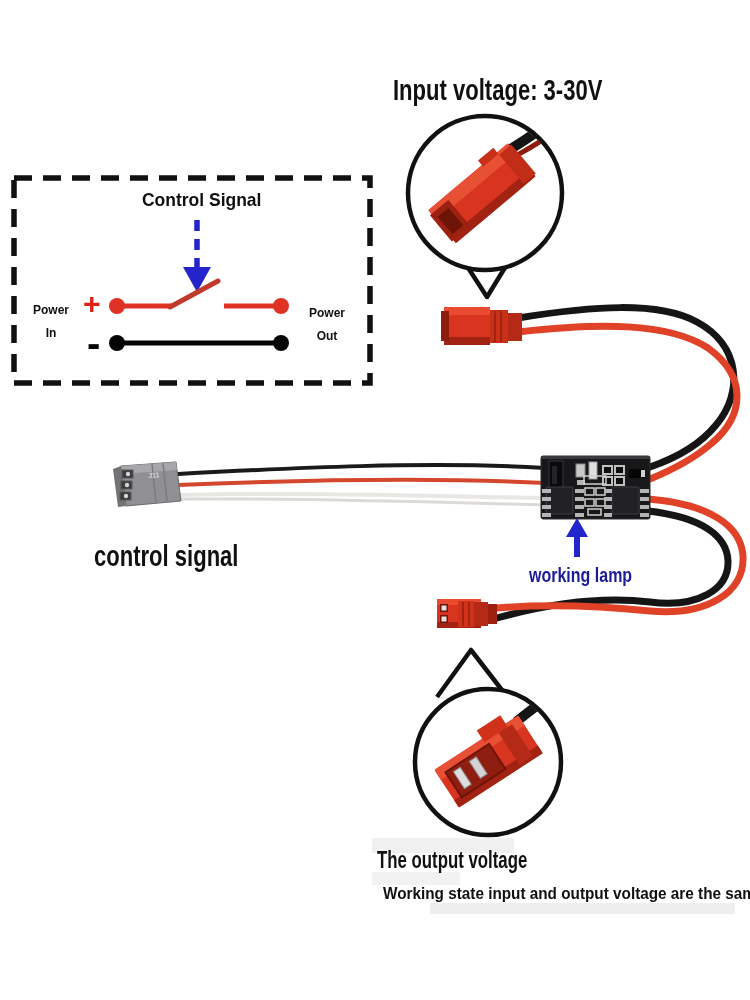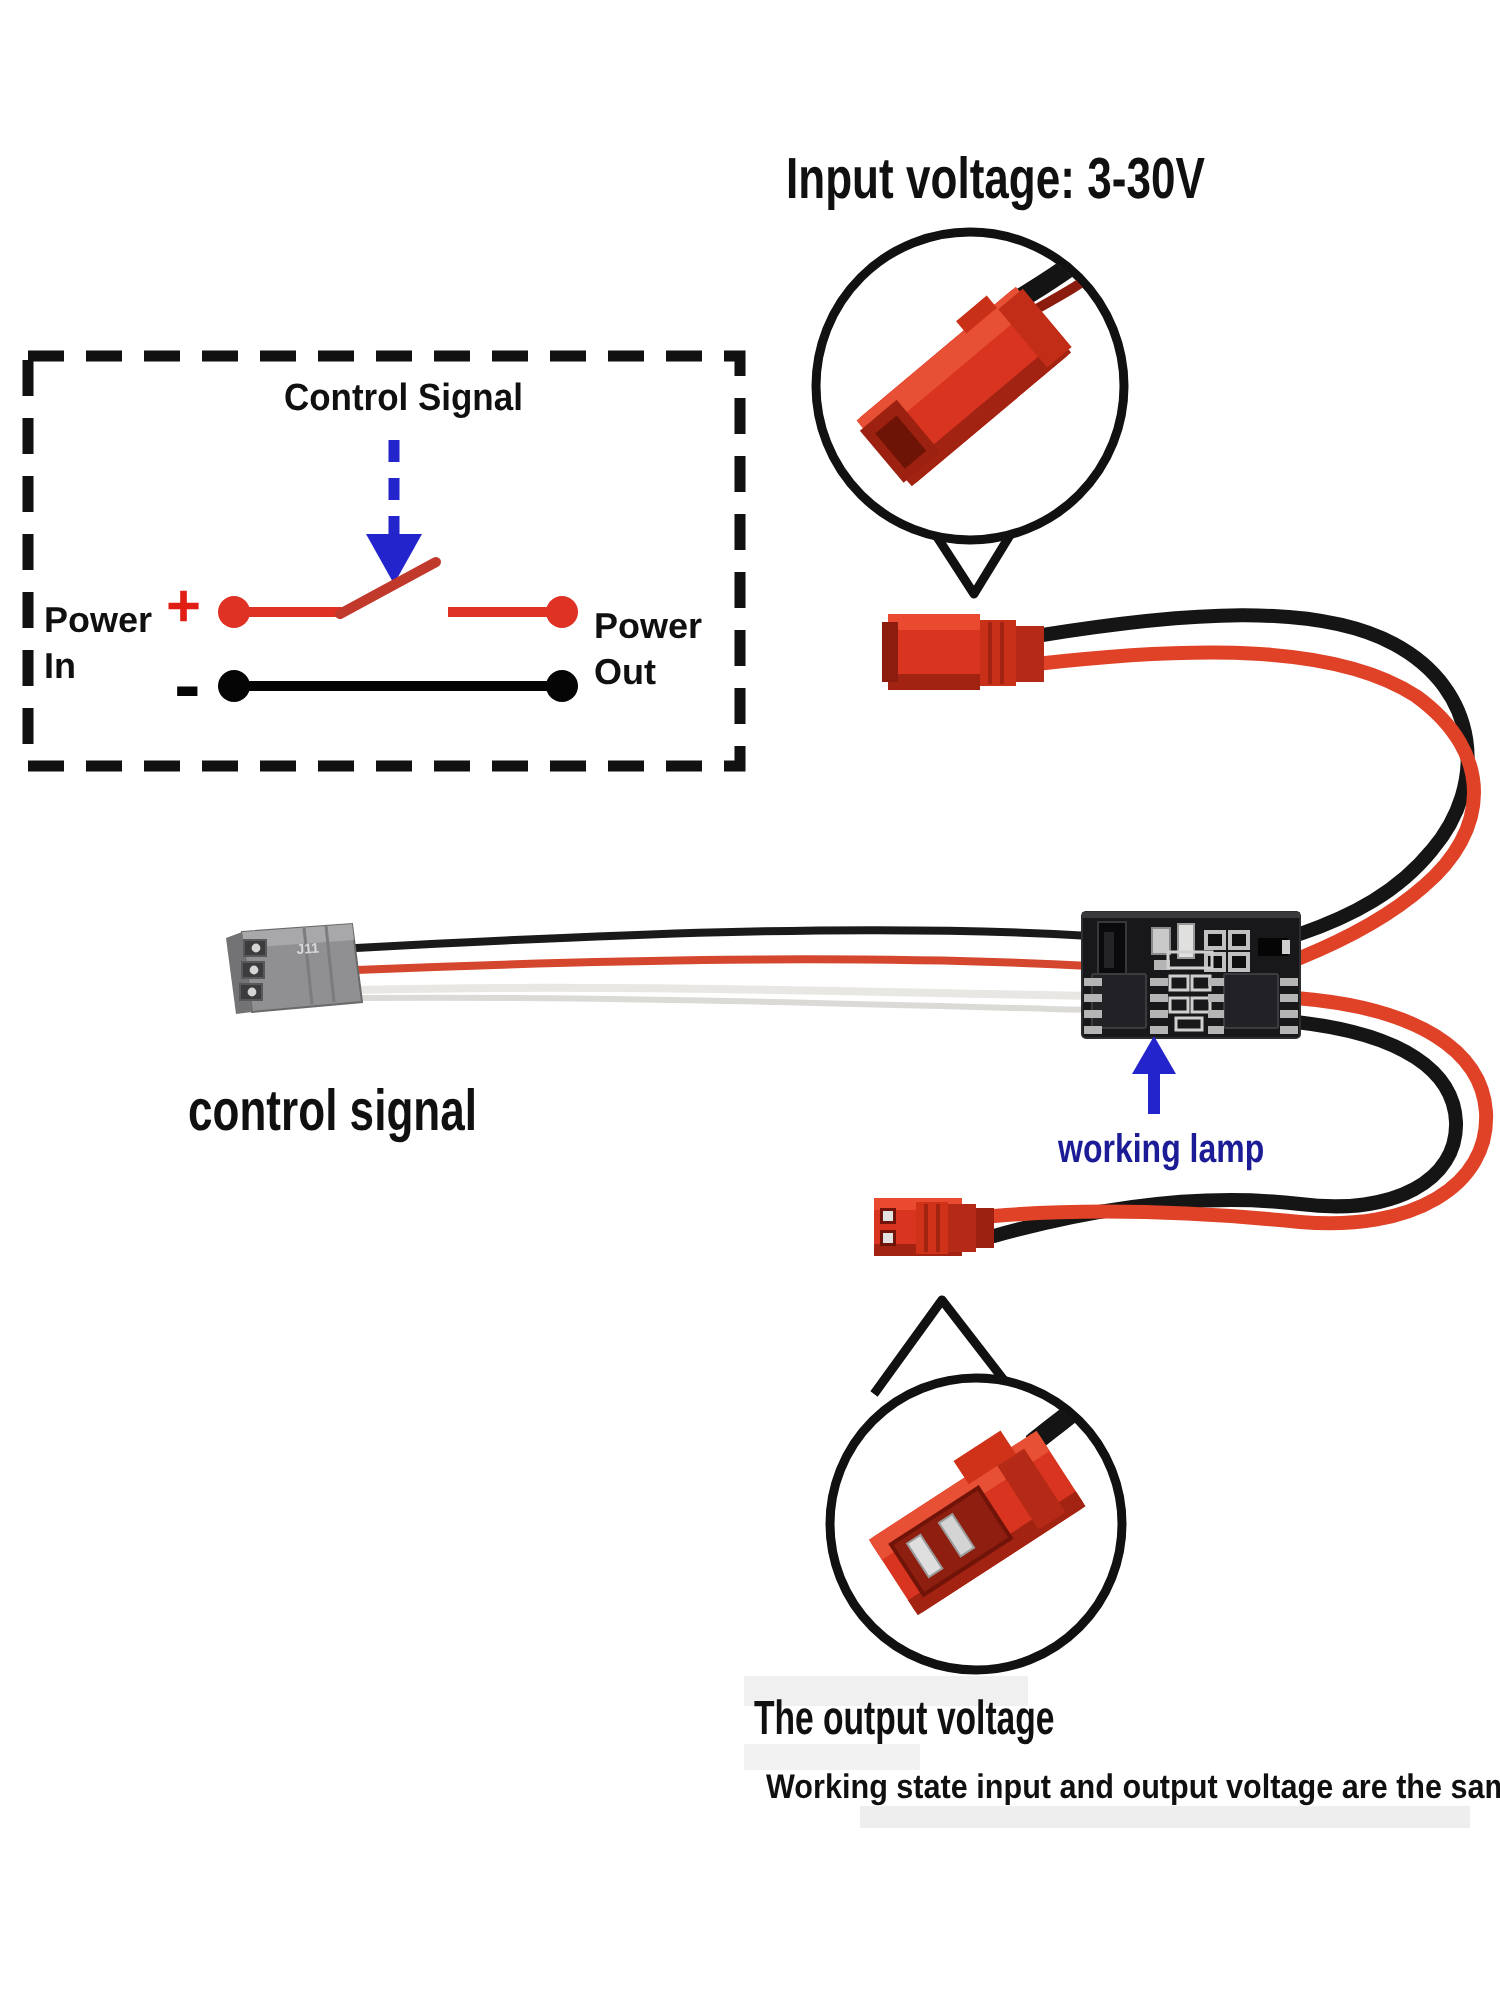--- a/index.html
+++ b/index.html
@@ -7,22 +7,22 @@
     --navy:#1c1c96; --ink:#111111;
   }
   html,body{margin:0;padding:0;}
   body{width:750px;height:1000px;background:#ffffff;position:relative;overflow:hidden;
        font-family:"Liberation Sans", sans-serif;}
   .label{position:absolute;font-weight:bold;color:#101010;white-space:nowrap;
          transform-origin:0 0;}
   #svg-canvas{position:absolute;left:0;top:0;}
   #input-title{left:393px;top:74px;font-size:29px;transform:scaleX(.76);letter-spacing:0;}
   #diagram-control-signal{left:142px;top:189px;font-size:19px;transform:scaleX(.92);}
-  .power-block{position:absolute;font-weight:bold;color:#101010;
-               font-size:18px;line-height:23px;}
+  .power-block{position:absolute;font-weight:bold;color:#101010;text-align:center;
+               font-size:12px;line-height:23px;}
   #power-in-block{left:22px;top:299px;width:58px;}
   #power-out-block{left:297px;top:302px;width:60px;}
   #plus-sign{left:83px;top:287px;font-size:30px;color:#e01e14;}
   #minus-sign{left:87px;top:321px;font-size:40px;color:#050505;}
   #control-signal-photo-label{left:94px;top:540px;font-size:29px;transform:scaleX(.76);}
   #working-lamp-label{left:529px;top:564px;font-size:20px;transform:scaleX(.80);color:var(--navy);}
   #output-title{left:377px;top:846px;font-size:24px;transform:scaleX(.70);}
   #output-subtitle{left:383px;top:884px;font-size:17px;transform:scaleX(.90);}
   #j11-label{left:148px;top:472px;font-size:7px;color:#d8d8da;transform:rotate(-4deg);font-weight:bold;}
 </style>

